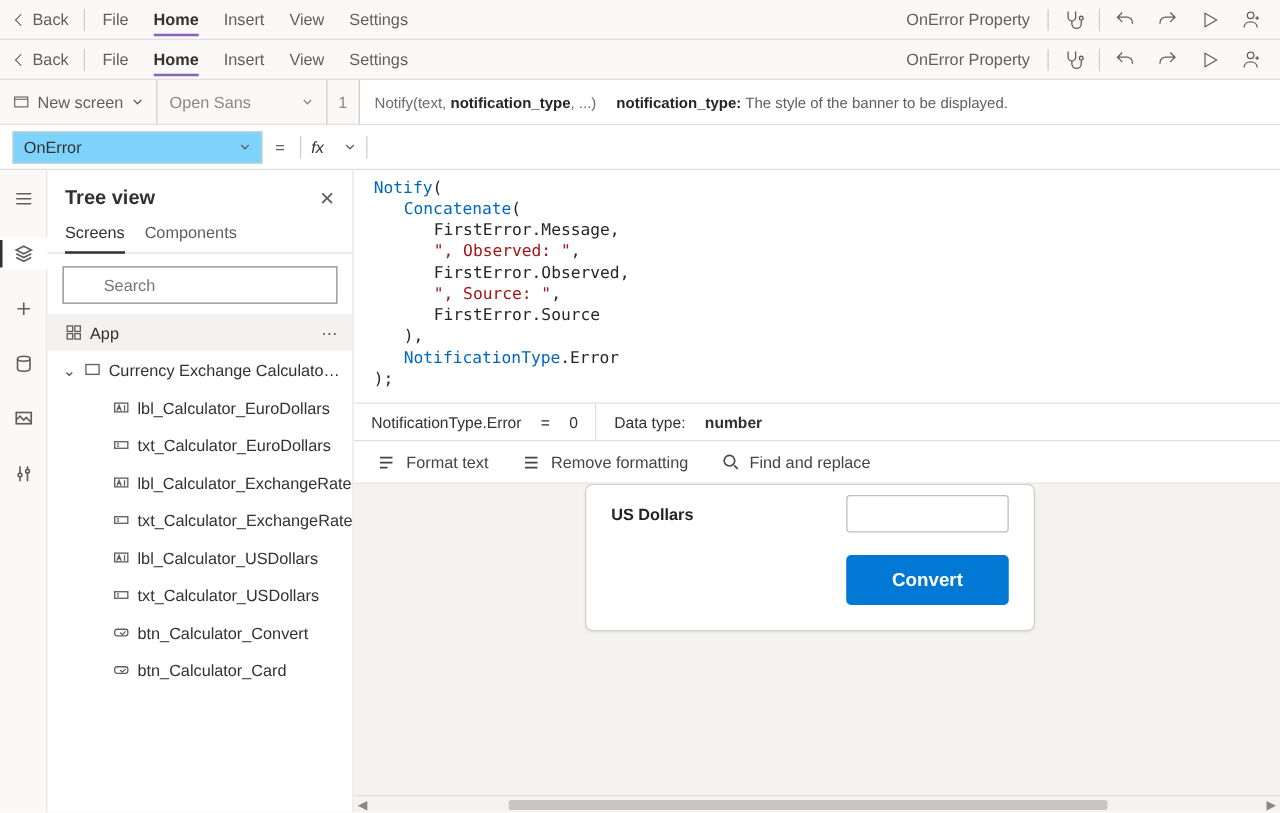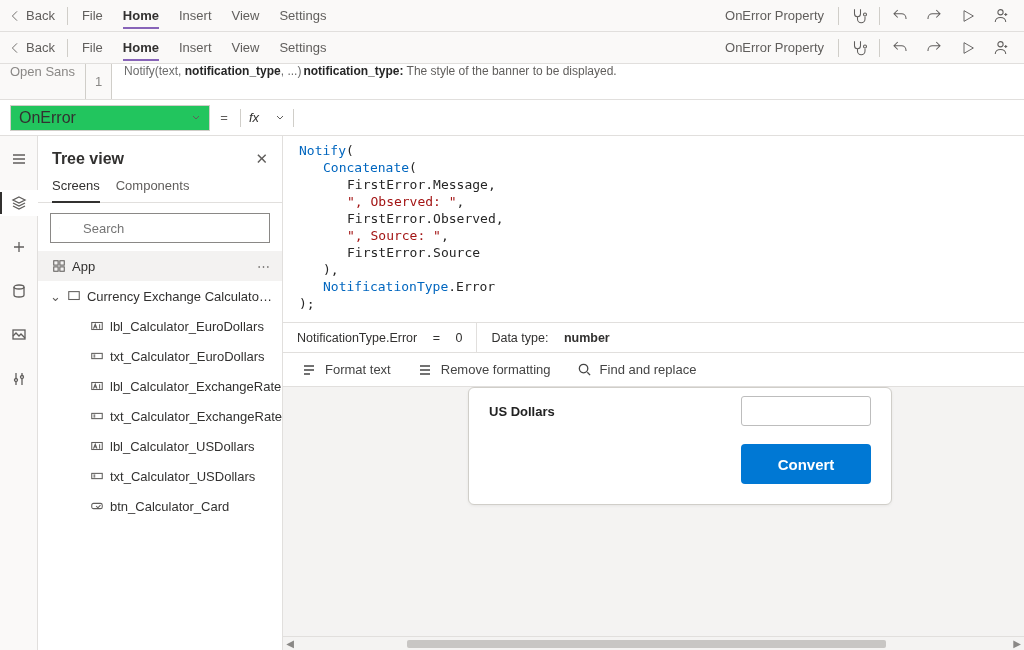--- a/index.html
+++ b/index.html
@@ -32,29 +32,29 @@
   .tab.active{color:var(--text);font-weight:600;}
   .tab.active::after{content:"";position:absolute;left:10px;right:10px;bottom:3px;height:2px;background:var(--accent);}
   .rib-right{display:flex;align-items:center;gap:2px;}
   .prop-link{color:var(--muted);padding:0 10px;cursor:pointer;}
   .ribbon-icon{width:32px;height:32px;display:flex;align-items:center;justify-content:center;cursor:pointer;}
   .ribbon-icon svg{stroke:#605e5c;fill:none;stroke-width:1.4;}
 
   
   .toolbar{height:36px;display:flex;align-items:center;border-bottom:1px solid var(--border);background:var(--bg);}
   .toolbar .ns{display:flex;align-items:center;gap:6px;padding:0 10px;color:var(--muted);cursor:pointer;border-right:1px solid var(--border2);height:100%;}
-  .toolbar .font{padding:0 10px;color:var(--muted2);height:100%;display:flex;align-items:center;gap:40px;border-right:1px solid var(--border2);flex-direction:column;}
+  .toolbar .font{padding:0 10px;color:var(--muted2);height:100%;display:flex;align-items:center;gap:40px;border-right:1px solid var(--border2);}
   .toolbar .fsize{width:26px;text-align:center;border-right:1px solid var(--border2);height:100%;display:flex;align-items:center;justify-content:center;color:var(--muted2);}
-  .ed-head{flex:1;height:100%;display:flex;padding:0 12px;gap:2px;background:var(--bg2);color:var(--muted);font-size:12px;}
+  .ed-head{flex:1;height:100%;display:flex;align-items:center;padding:0 12px;gap:16px;background:var(--bg2);color:var(--muted);font-size:12px;}
   .ed-head .sig{color:#6b6b6b;}
   .ed-head b{color:#262626;font-weight:600;}
 
   
   .fxbar{height:36px;display:flex;align-items:center;border-bottom:1px solid var(--border);background:var(--bg2);}
-  .prop-dd{width:200px;margin-left:10px;height:26px;border:1px solid var(--border2);background:#22c55e;display:flex;align-items:center;justify-content:space-between;padding:0 8px;color:var(--text);font-size:16px;}
+  .prop-dd{width:200px;margin-left:10px;height:26px;border:1px solid var(--border2);background:#7dd3fc;display:flex;align-items:center;justify-content:space-between;padding:0 8px;color:var(--text);font-size:13px;}
   .eq{width:28px;text-align:center;color:var(--muted);}
   .fx{display:flex;align-items:center;gap:16px;font-style:italic;color:var(--text);padding:0 6px;}
 
   
   .main{flex:1;display:flex;min-height:0;}
   .rail{width:38px;border-right:1px solid var(--border);display:flex;flex-direction:column;align-items:center;padding-top:10px;gap:18px;background:var(--bg);}
   .rail-item{width:38px;height:26px;display:flex;align-items:center;justify-content:center;cursor:pointer;position:relative;}
   .rail-item.active{background:#fff;}
   .rail-item.active::before{content:"";position:absolute;left:0;top:2px;bottom:2px;width:2px;background:var(--text);}
   .rail-item svg{stroke:#605e5c;fill:none;stroke-width:1.3;}
@@ -83,21 +83,21 @@
   .code .kw{color:var(--code-blue);}
   .code .str{color:var(--code-red);}
   .code .pl{padding-left:16px;display:block;}
   .statusrow{height:30px;display:flex;align-items:center;border-bottom:1px solid var(--border);font-size:12.5px;color:var(--text);}
   .statusrow .cell{padding:0 14px;border-right:1px solid var(--border);height:100%;display:flex;align-items:center;gap:6px;}
   .fmtbar{height:34px;display:flex;align-items:center;gap:26px;padding:0 18px;border-bottom:1px solid var(--border);color:#444;font-size:13px;}
   .fmtbtn{display:flex;align-items:center;gap:8px;cursor:pointer;}
   .fmtbtn svg{stroke:#444;fill:none;stroke-width:1.4;}
 
   .canvas{flex:1;background:#f4f3f2;position:relative;overflow:hidden;}
-  .card{position:absolute;left:185px;top:0;width:424px;background:#fff;border:1px solid var(--border2);border-radius:6px;box-shadow:0 1px 3px rgba(0,0,0,.06);padding:0 20px 20px;}
+  .card{position:absolute;left:185px;top:0;width:360px;background:#fff;border:1px solid var(--border2);border-radius:6px;box-shadow:0 1px 3px rgba(0,0,0,.06);padding:0 20px 20px;}
   .frow{display:flex;align-items:center;justify-content:space-between;padding:8px 0 18px;}
   .frow label{font-weight:600;color:#222;}
   .frow input{width:130px;height:30px;border:1px solid #bdbdbd;border-radius:3px;padding:0 6px;}
   .convert{float:right;background:var(--blue2);color:#fff;font-weight:600;border:none;border-radius:4px;height:40px;width:130px;font-size:15px;cursor:pointer;}
 
   .hscroll{height:14px;border-top:1px solid var(--border);display:flex;align-items:center;background:#f4f3f2;}
   .hscroll .track{flex:1;height:12px;position:relative;margin:0 14px;}
   .hscroll .thumb{position:absolute;left:14%;width:70%;top:2px;height:8px;background:#c8c6c4;border-radius:2px;}
   .hscroll .arrow{width:14px;text-align:center;color:#8a8886;font-size:10px;}
 </style>
@@ -200,20 +200,30 @@
     <div class="ribbon-icon">
         <svg width="18" height="18" viewBox="0 0 24 24">
           <circle cx="10" cy="7" r="3.5"></circle>
           <path d="M3 20c0-3.5 3-6 7-6s7 2.5 7 6M17 8v4M15 10h4"></path>
         </svg>
       </div>
   </div>
 </div>
 
 <div class="toolbar">
+  <div class="ns">
+    <svg width="14" height="14" viewBox="0 0 16 16">
+        <rect x="2" y="3" width="12" height="9" fill="none" stroke="#605e5c"></rect>
+        <path d="M2 5h12" stroke="#605e5c"></path>
+      </svg>
+    <span>New screen</span>
+    <svg width="10" height="10" viewBox="0 0 10 10">
+        <path d="M2 3l3 3 3-3" fill="none" stroke="#605e5c"></path>
+      </svg>
+  </div>
   <div class="font">
     <span>Open Sans</span>
     <svg width="10" height="10" viewBox="0 0 10 10">
         <path d="M2 3l3 3 3-3" fill="none" stroke="#8a8886"></path>
       </svg>
   </div>
   <div class="fsize">
       <span>1</span>
     </div>
   <div class="ed-head">
@@ -377,20 +387,29 @@
             </span>
             <span>txt_Calculator_USDollars</span>
           </div>
           <div class="tree-row indent2">
             <span class="tree-ico">
               <svg width="14" height="14" viewBox="0 0 16 16">
                 <rect x="2" y="5" width="12" height="6" rx="2"></rect>
                 <path d="M7 8l2 2 3-3" stroke="#605e5c"></path>
               </svg>
             </span>
+            <span>btn_Calculator_Convert</span>
+          </div>
+          <div class="tree-row indent2">
+            <span class="tree-ico">
+              <svg width="14" height="14" viewBox="0 0 16 16">
+                <rect x="2" y="5" width="12" height="6" rx="2"></rect>
+                <path d="M7 8l2 2 3-3" stroke="#605e5c"></path>
+              </svg>
+            </span>
             <span>btn_Calculator_Card</span>
           </div>
         </div>
     </div>
   </div>
 
   <div class="workspace">
     <div class="code" id="code"><span class="pl" style="padding-left: 16px;"><span class="kw">Notify</span><span>(</span></span><span class="pl" style="padding-left: 40px;"><span class="kw">Concatenate</span><span>(</span></span><span class="pl" style="padding-left: 64px;"><span>FirstError.Message,</span></span><span class="pl" style="padding-left: 64px;"><span class="str">", Observed: "</span><span>,</span></span><span class="pl" style="padding-left: 64px;"><span>FirstError.Observed,</span></span><span class="pl" style="padding-left: 64px;"><span class="str">", Source: "</span><span>,</span></span><span class="pl" style="padding-left: 64px;"><span>FirstError.Source</span></span><span class="pl" style="padding-left: 40px;"><span>),</span></span><span class="pl" style="padding-left: 40px;"><span class="kw">NotificationType</span><span>.Error</span></span><span class="pl" style="padding-left: 16px;"><span>);</span></span></div>
     <div class="statusrow">
       <div class="cell">

